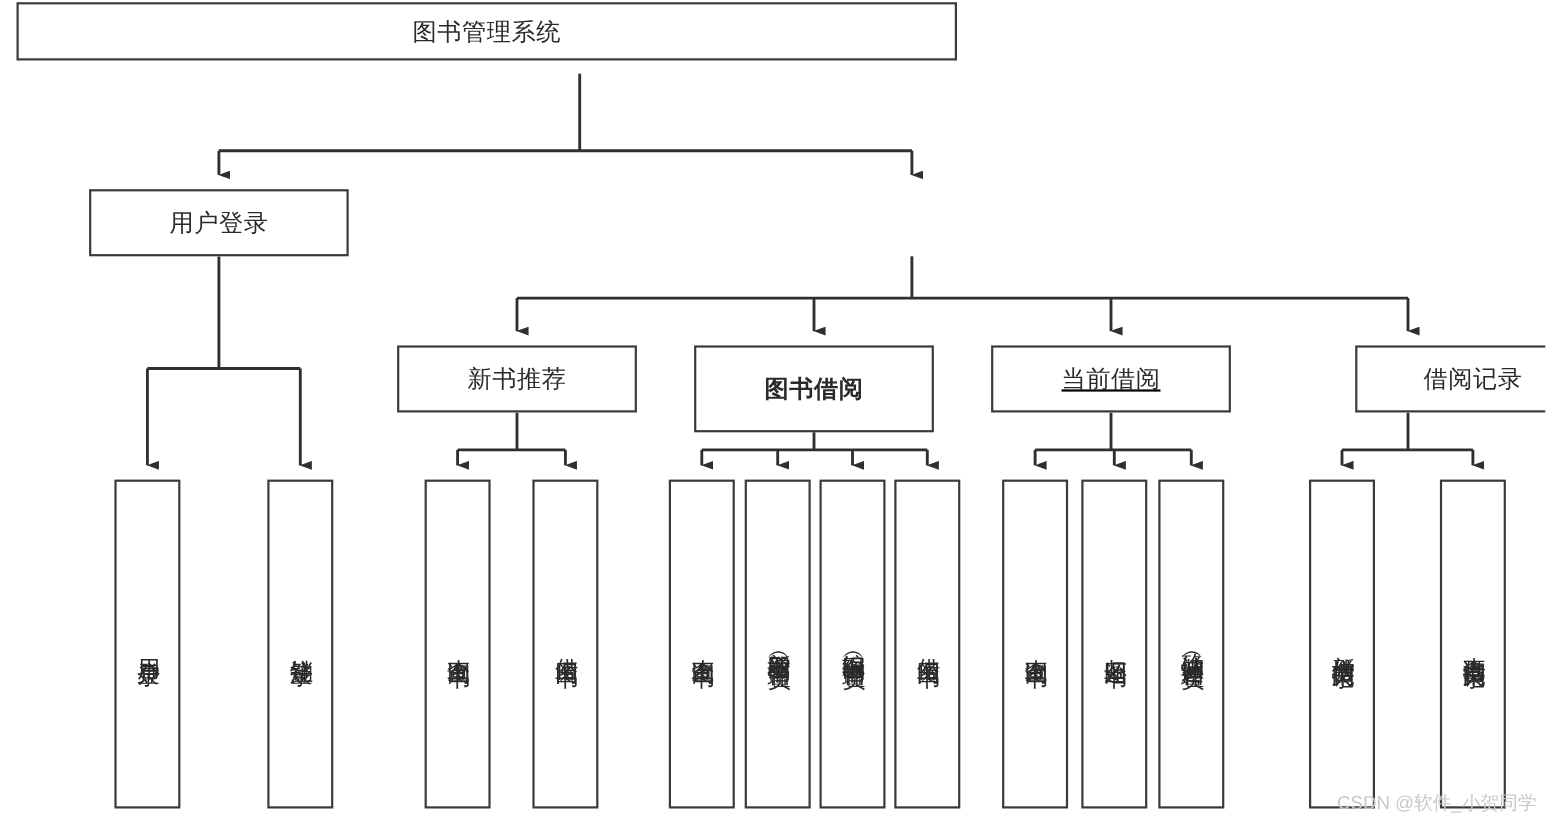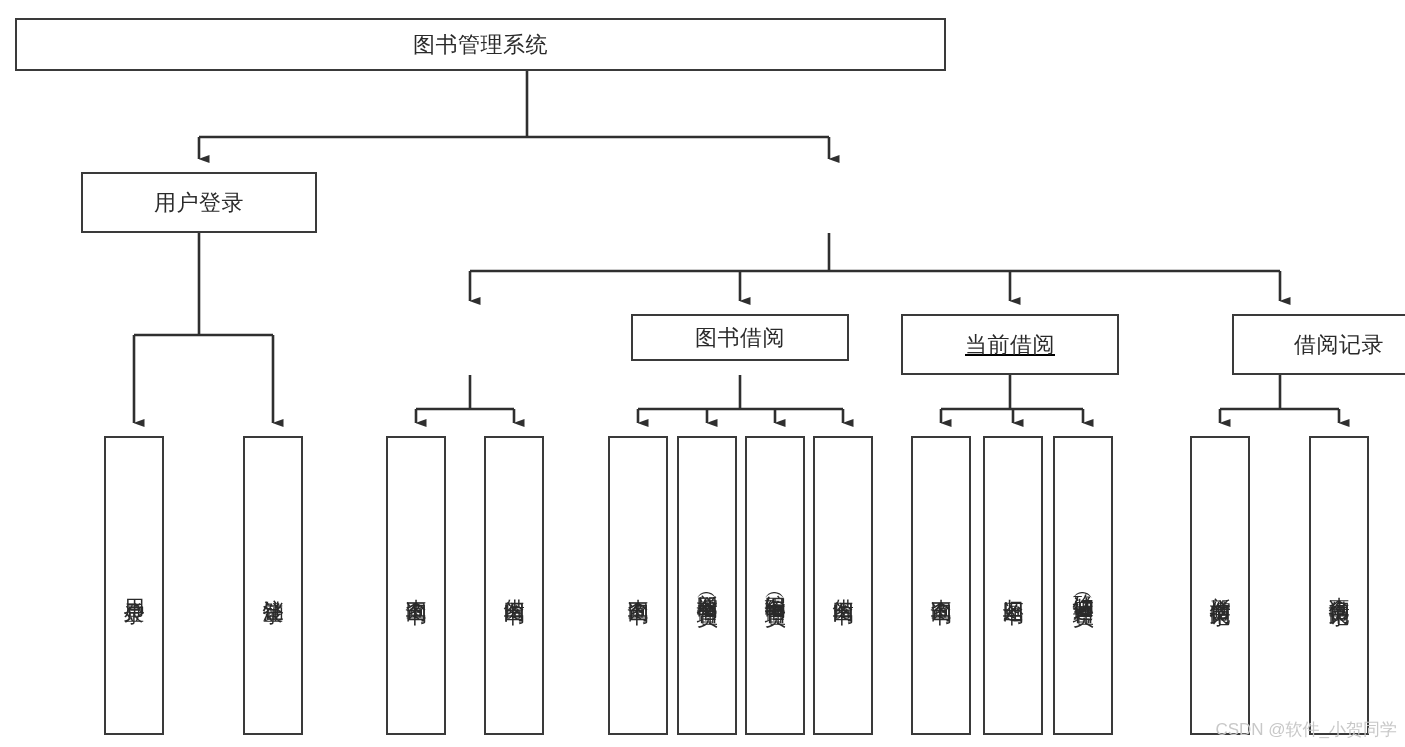--- a/index.html
+++ b/index.html
@@ -104,27 +104,30 @@
         <path d="M941,409 L941,423" marker-end="url(#arrowhead)"></path>
         <path d="M1013,409 L1013,423" marker-end="url(#arrowhead)"></path>
         <path d="M1083,409 L1083,423" marker-end="url(#arrowhead)"></path>
         <path d="M1280,375 L1280,409"></path>
         <path d="M1220,409 L1339,409"></path>
         <path d="M1220,409 L1220,423" marker-end="url(#arrowhead)"></path>
         <path d="M1339,409 L1339,423" marker-end="url(#arrowhead)"></path>
       </g>
   </svg>
 
-  <div class="node" style="left: 15px; top: 18px; width: 931px; height: 53px;">
+  <div class="node" style="left: 15px; top: 2px; width: 855px; height: 53px;">
     <span class="label">图书管理系统</span>
   </div>
   <div class="node" style="left: 81px; top: 172px; width: 236px; height: 61px;">
     <span class="label">用户登录</span>
   </div>
-  <div class="node" style="left: 631px; top: 314px; width: 218px; height: 47px;">
+  <div class="node" style="left: 361px; top: 314px; width: 218px; height: 61px;">
+    <span class="label">新书推荐</span>
+  </div>
+  <div class="node" style="left: 631px; top: 314px; width: 218px; height: 79px; font-weight: bold;">
     <span class="label">图书借阅</span>
   </div>
   <div class="node" style="left: 901px; top: 314px; width: 218px; height: 61px; text-decoration: underline;">
     <span class="label">当前借阅</span>
   </div>
   <div class="node" style="left: 1232px; top: 314px; width: 214px; height: 61px;">
     <span class="label">借阅记录</span>
   </div>
   <div class="node vertical" style="left: 104px; top: 436px; width: 60px; height: 299px;">
     <span class="label">用户登录</span>

